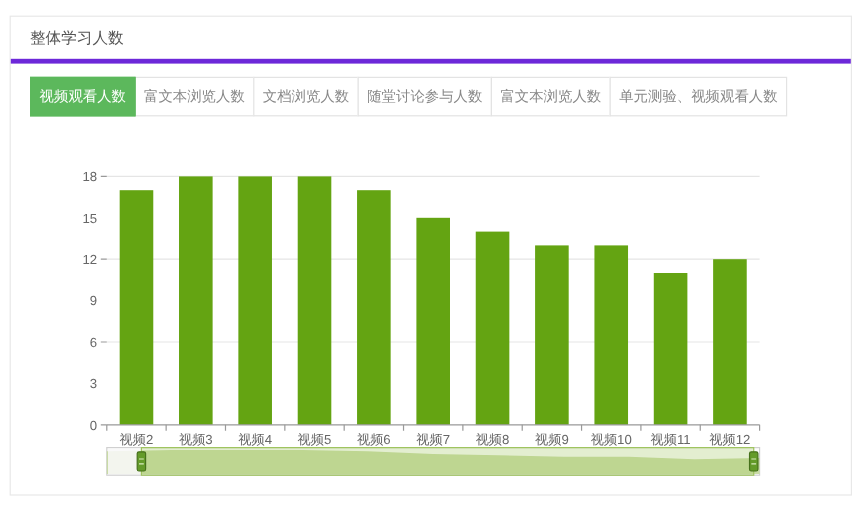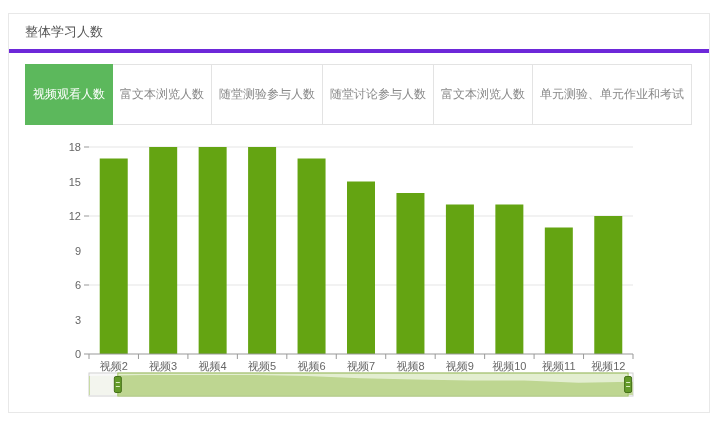--- a/index.html
+++ b/index.html
@@ -14,44 +14,44 @@
   }
   .card-header{
     height:35px;line-height:35px;padding-left:16px;
     border-bottom:4px solid #6d28d9;
     font-size:13px;color:#555;
   }
   .tabs{
     position:absolute;left:17px;top:50px;display:flex;z-index:2;
   }
   .tab{
-    font-size:12px;color:#888;padding:16px 7px;height:27px;line-height:27px;
+    font-size:12px;color:#888;padding:2px 7px;height:27px;line-height:27px;
     border:1px solid #e3e3e3;margin-left:-1px;background:#fff;
     white-space:nowrap;cursor:pointer;box-sizing:content-box;
   }
   .tab.active{
     background:#5cb85c;border-color:#5cb85c;color:#fff;position:relative;z-index:1;
   }
   svg.chart{position:absolute;left:0;top:0;z-index:1;}
   text{font-family:"Liberation Sans","DejaVu Sans",sans-serif;}
 </style>
 </head>
 <body>
 
 <div class="card">
   <div class="card-header">
     <span>整体学习人数</span>
   </div>
   <div class="tabs" id="tabs">
       <div class="tab active">视频观看人数</div>
       <div class="tab">富文本浏览人数</div>
-      <div class="tab">随堂测验参与人数</div>
+      <div class="tab">文档浏览人数</div>
       <div class="tab">随堂讨论参与人数</div>
       <div class="tab">富文本浏览人数</div>
-      <div class="tab">单元测验、单元作业和考试</div>
+      <div class="tab">单元测验、视频观看人数</div>
     </div>
   <svg id="chart" class="chart" width="700" height="398">
       <line x1="80" y1="271" x2="624" y2="271" stroke="#e5e5e5" stroke-width="1"></line>
       <line x1="80" y1="202" x2="624" y2="202" stroke="#e5e5e5" stroke-width="1"></line>
       <line x1="80" y1="133" x2="624" y2="133" stroke="#e5e5e5" stroke-width="1"></line>
       <line x1="75" y1="271" x2="80" y2="271" stroke="#999999" stroke-width="1"></line>
       <line x1="75" y1="202" x2="80" y2="202" stroke="#999999" stroke-width="1"></line>
       <line x1="75" y1="133" x2="80" y2="133" stroke="#999999" stroke-width="1"></line>
       <line x1="75" y1="340" x2="80" y2="340" stroke="#999999" stroke-width="1"></line>
       <text x="72" y="344" text-anchor="end" font-size="11" fill="#666666">0</text>

